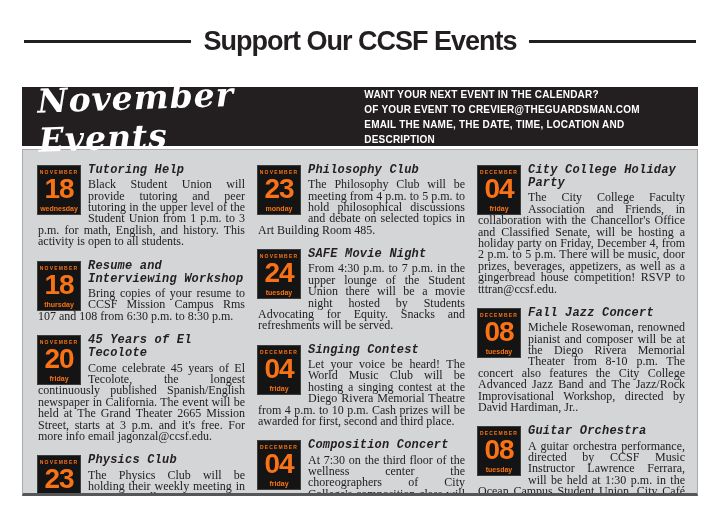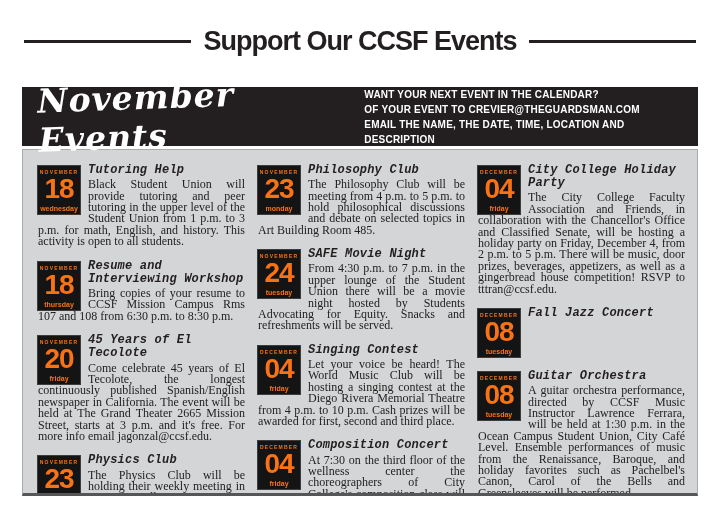--- a/index.html
+++ b/index.html
@@ -238,20 +238,21 @@
     <h3 class="event-title">City College Holiday Party</h3>
     <p class="event-desc">The City College Faculty Association and Friends, in collaboration with the Chancellor's Office and Classified Senate, will be hosting a holiday party on Friday, December 4, from 2 p.m. to 5 p.m. There will be music, door prizes, beverages, appetizers, as well as a gingerbread house competition! RSVP to tttran@ccsf.edu.</p>
   </div>
       <div class="event">
     <div class="badge">
       <span class="badge-month">DECEMBER</span>
       <span class="badge-day">08</span>
       <span class="badge-weekday">tuesday</span>
     </div>
     <h3 class="event-title">Fall Jazz Concert</h3>
+    <p class="event-desc">Michele Rosewoman, renowned pianist and composer will be at the Diego Rivera Memorial Theater from 8-10 p.m. The concert also features the City College Advanced Jazz Band and The Jazz/Rock Improvisational Workshop, directed by David Hardiman, Jr..</p>
   </div>
       <div class="event">
     <div class="badge">
       <span class="badge-month">DECEMBER</span>
       <span class="badge-day">08</span>
       <span class="badge-weekday">tuesday</span>
     </div>
     <h3 class="event-title">Guitar Orchestra</h3>
     <p class="event-desc">A guitar orchestra performance, directed by CCSF Music Instructor Lawrence Ferrara, will be held at 1:30 p.m. in the Ocean Campus Student Union, City Café Level. Ensemble performances of music from the Renaissance, Baroque, and holiday favorites such as Pachelbel's Canon, Carol of the Bells and Greensleeves will be performed.</p>
   </div>

